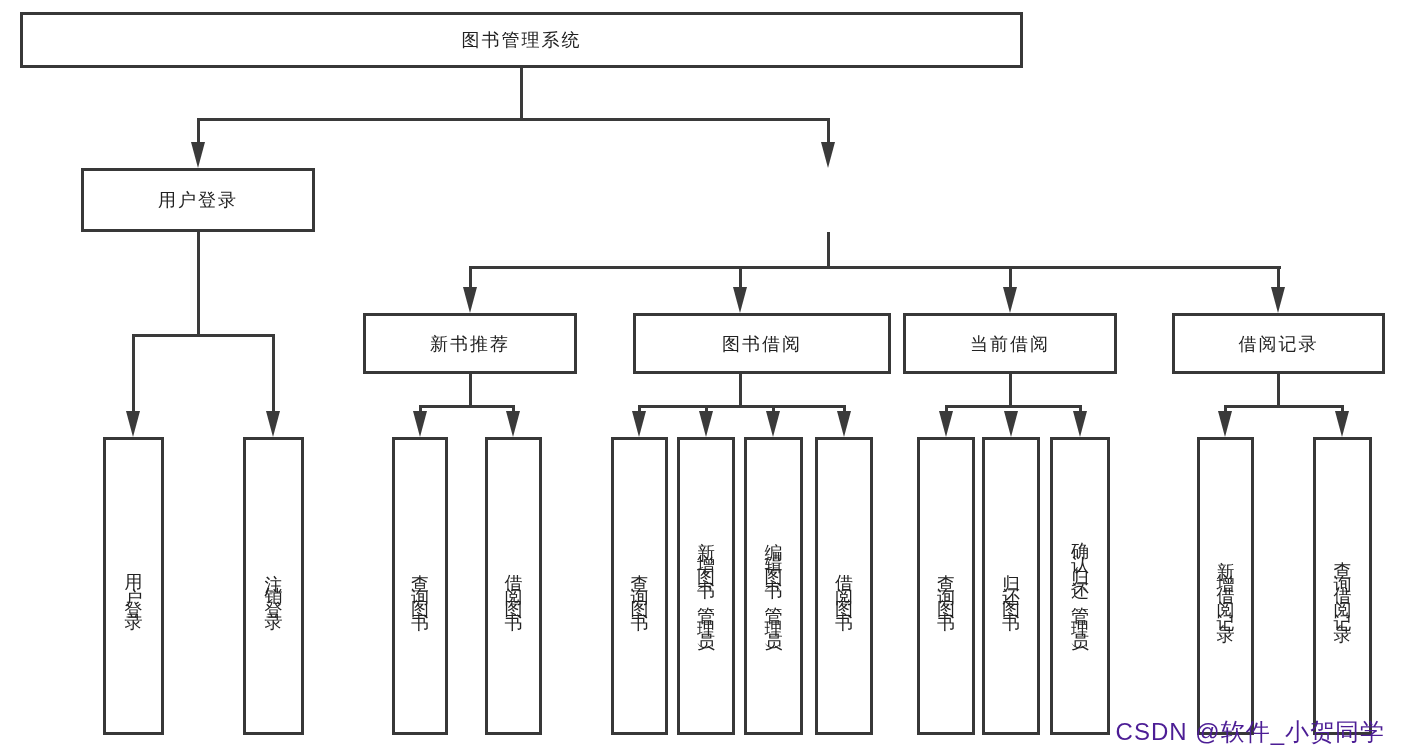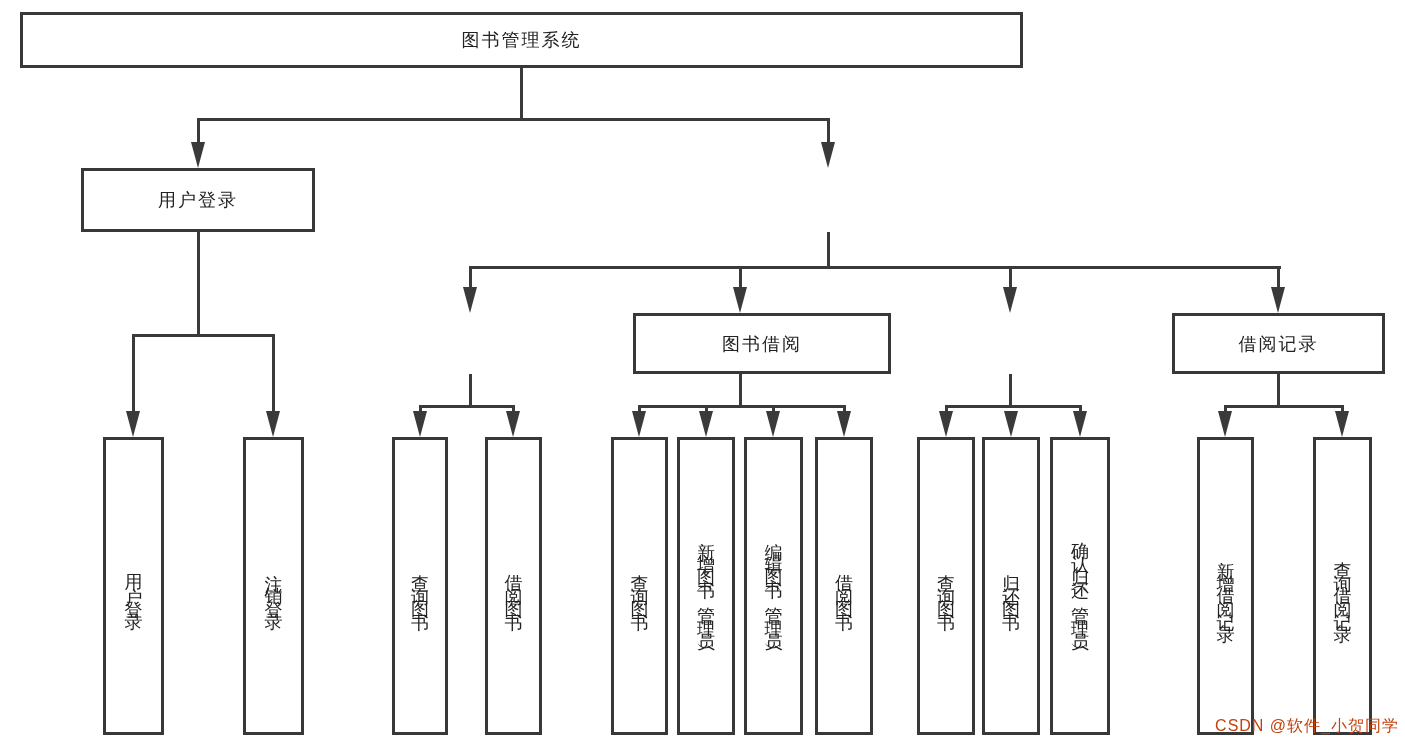--- a/index.html
+++ b/index.html
@@ -20,34 +20,36 @@
   }
   .hline, .vline { position:absolute; background:#3a3a3a; }
   .hline { height:3px; }
   .vline { width:3px; }
   .arrowhead {
     position:absolute; width:0; height:0;
     border-left:7px solid transparent; border-right:7px solid transparent;
     border-top:26px solid #3a3a3a;
   }
   .watermark {
-    position:absolute; top:716px; right:6px; z-index:10;
-    font-size:16px; color:#c2410c; letter-spacing:1px; white-space:nowrap;
+    position:absolute; top:716px; right:20px; z-index:10;
+    font-size:24px; color:#4c1d95; letter-spacing:1px; white-space:nowrap;
   }
 </style>
 </head>
 <body>
 
 <div id="stage">
 
   <div class="node" style="left:20px; top:12px; width:1003px; height:56px;">图书管理系统</div>
 
   <div class="node" style="left:81px; top:168px; width:234px; height:64px;">用户登录</div>
 
+  <div class="node" style="left:363px; top:313px; width:214px; height:61px;">新书推荐</div>
   <div class="node" style="left:633px; top:313px; width:258px; height:61px;">图书借阅</div>
+  <div class="node" style="left:903px; top:313px; width:214px; height:61px;">当前借阅</div>
   <div class="node" style="left:1172px; top:313px; width:213px; height:61px;">借阅记录</div>
 
   <div class="node leaf" style="left:103px; top:437px; width:61px; height:298px;">
     <span class="vtext">用户登录</span>
   </div>
   <div class="node leaf" style="left:243px; top:437px; width:61px; height:298px;">
     <span class="vtext">注销登录</span>
   </div>
 
   <div class="node leaf" style="left:392px; top:437px; width:56px; height:298px;">

